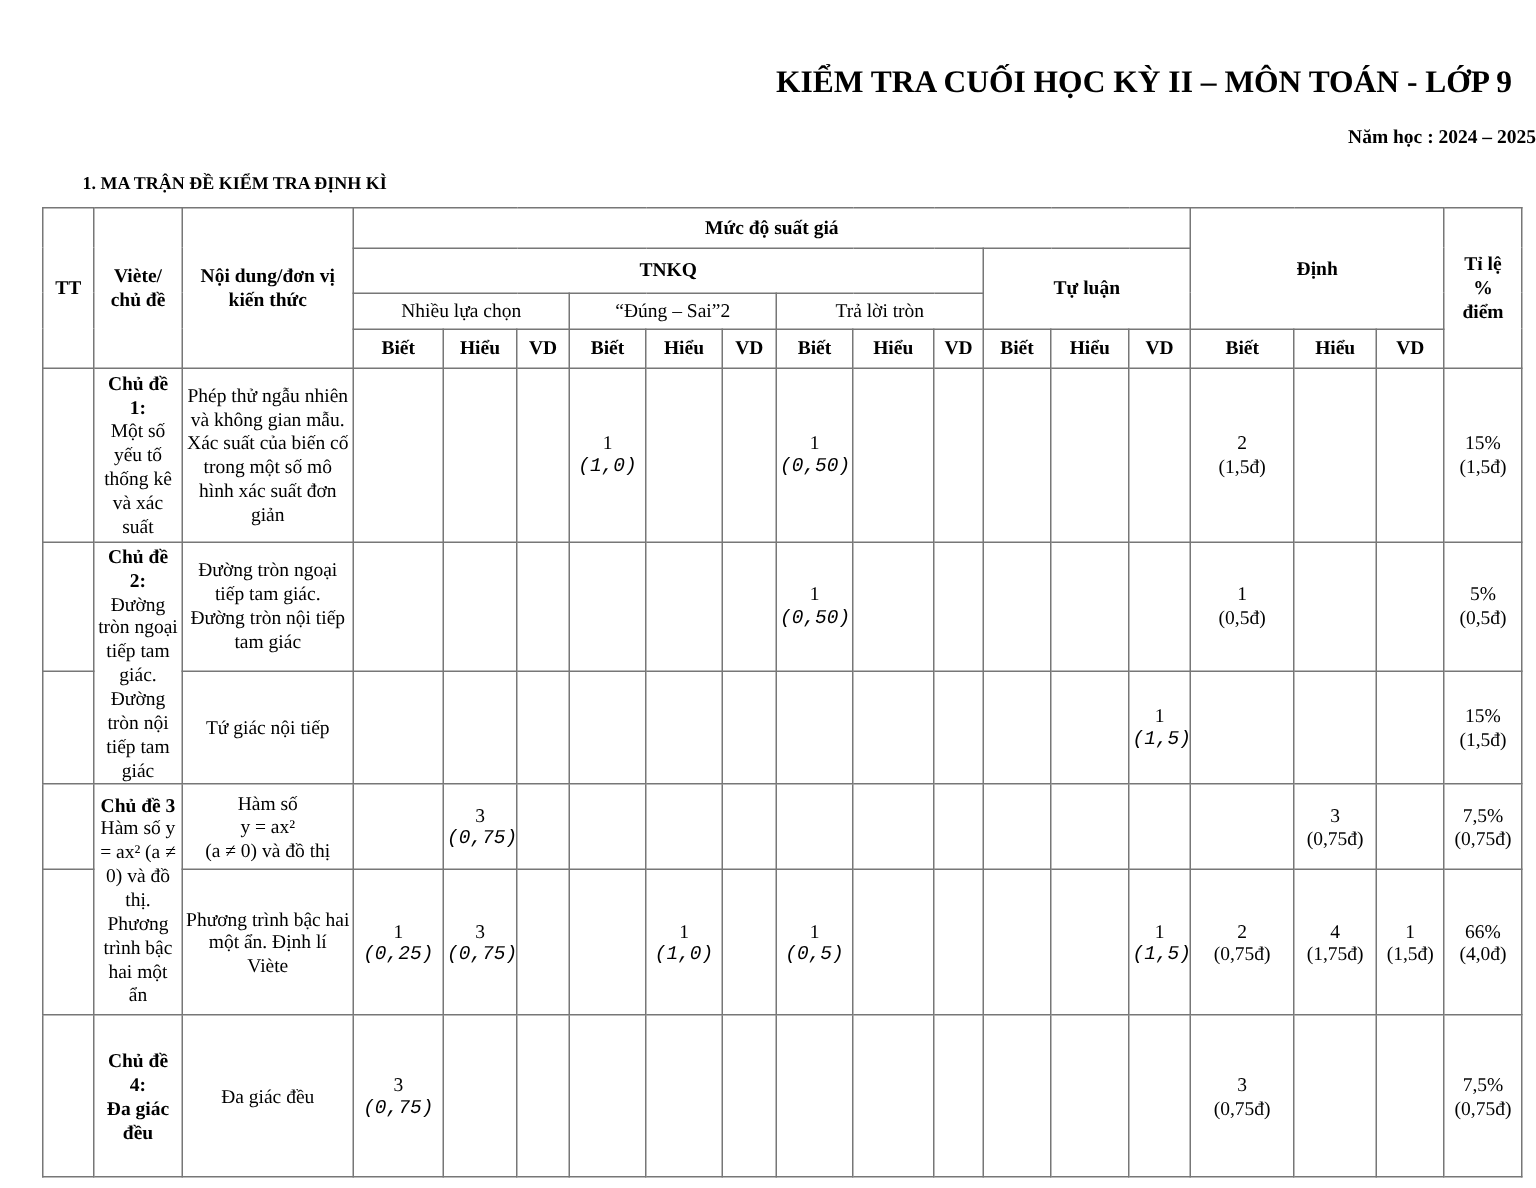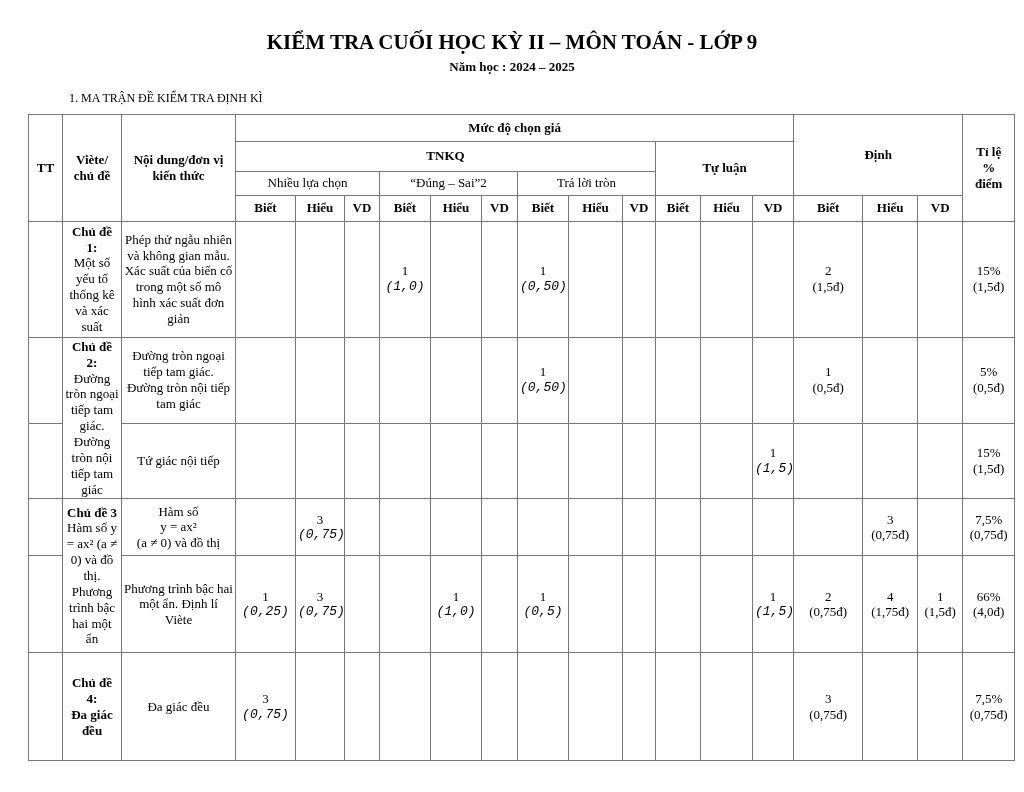--- a/index.html
+++ b/index.html
@@ -3,30 +3,30 @@
 <meta charset="utf-8">
 <style>
   html,body{margin:0;padding:0;background:#fff;}
   body{
     width:1024px;height:792px;overflow:hidden;
     font-family:"Liberation Serif","DejaVu Serif",serif;
     color:#000;
   }
   .page{padding-top:26px;}
   .title{
-    text-align:center;font-weight:bold;font-size:21px;
-    margin:4px;line-height:1.2;
+    text-align:right;font-weight:bold;font-size:21px;
+    margin:16px;line-height:1.2;
   }
   .subtitle{
-    text-align:center;font-weight:bold;font-size:13px;
+    text-align:right;font-weight:bold;font-size:13px;
     margin:2px 0 16px 0;line-height:1.2;
   }
   .section-heading{
-    font-weight:normal;font-size:12px;
-    margin:10px 0 0 69px;
+    font-weight:bold;font-size:12px;
+    margin:10px 0 0 55px;
   }
   table.matrix{
     border-collapse:collapse;table-layout:fixed;
     margin:8px 0 0 28px;width:986px;
     font-size:13px;line-height:1.22;
   }
   table.matrix td{
     border:1px solid #777;
     padding:1px 2px;
     overflow:hidden;
@@ -76,21 +76,21 @@
         <col style="width:55px">
         <col style="width:45px">
       <col style="width:52px">
     </colgroup>
 
     <tbody>
         <tr style="height:27px">
       <td class="hd" rowspan="4">TT</td>
       <td class="hd" rowspan="4">Viète/ chủ đề</td>
       <td class="hd" rowspan="4">Nội dung/đơn vị kiến thức</td>
-      <td class="hd" colspan="12">Mức độ chọn giá</td>
+      <td class="hd" colspan="12">Mức độ suất giá</td>
       <td class="hd" colspan="3" rowspan="3">Định</td>
       <td class="hd pre" rowspan="4">Tỉ lệ
 %
 điểm</td>
     </tr>
 
     <tr style="height:30px">
       <td class="hd" colspan="9">TNKQ</td>
       <td class="hd" colspan="3" rowspan="2">Tự luận</td>
     </tr>

